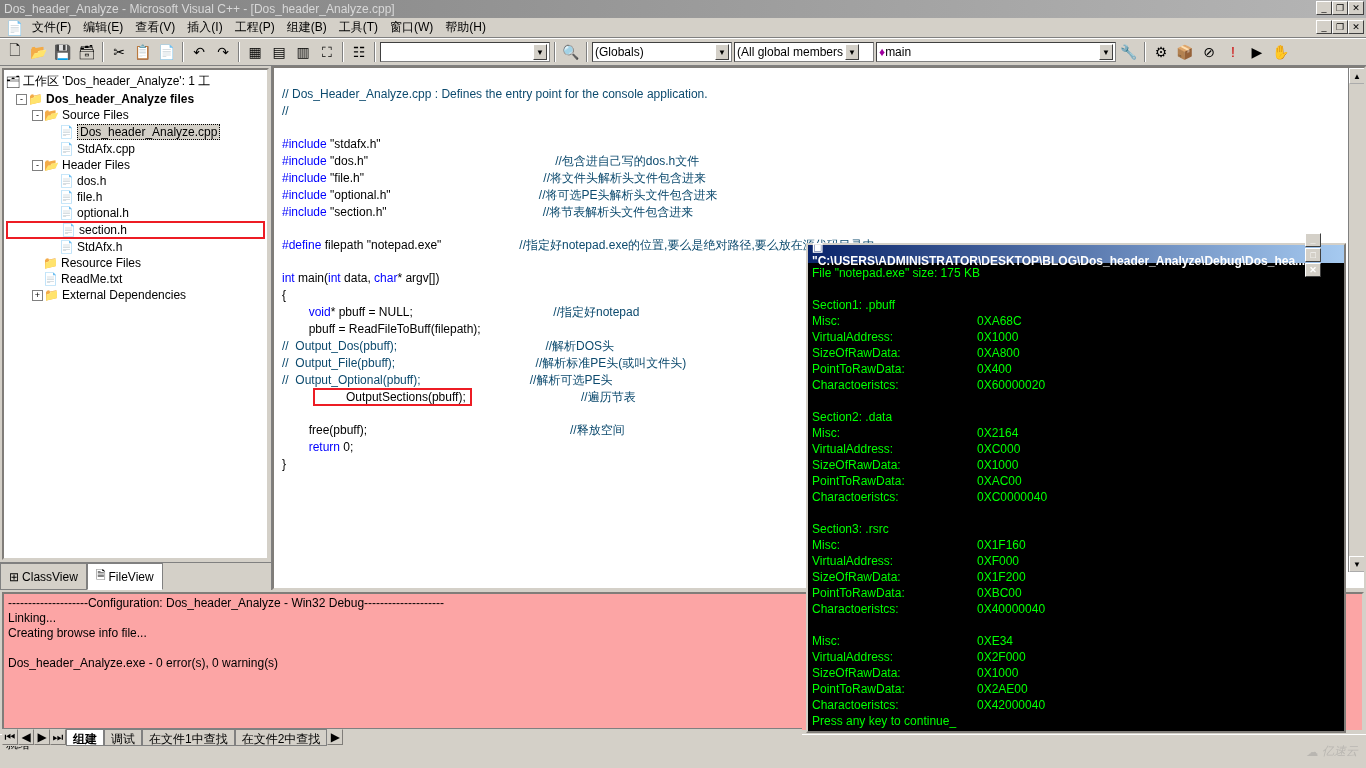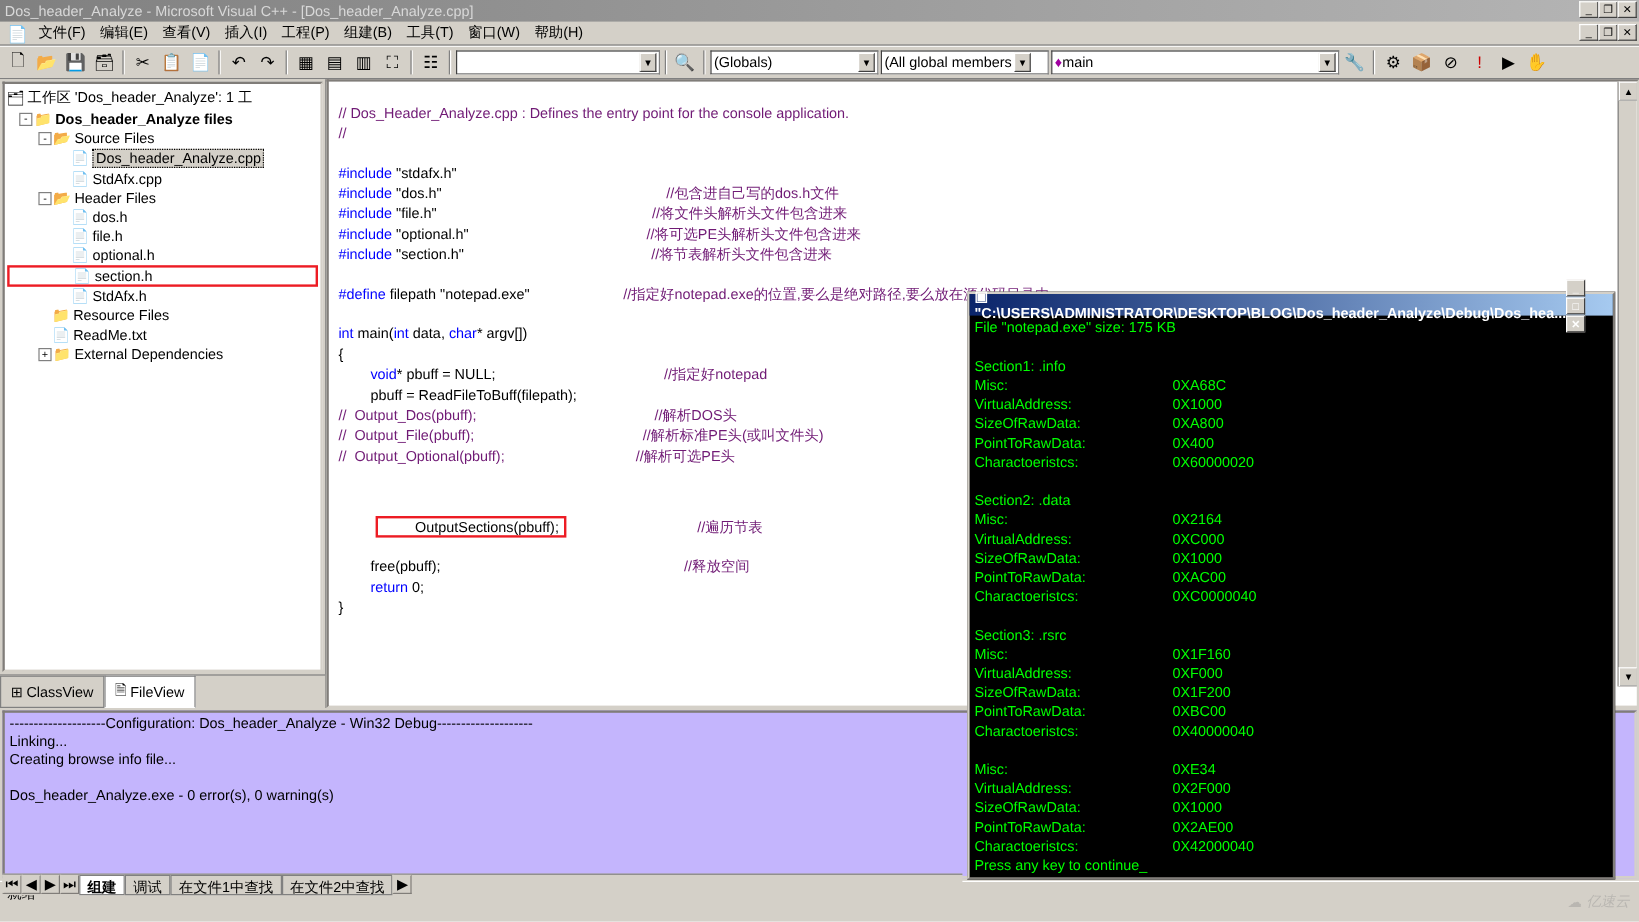--- a/index.html
+++ b/index.html
@@ -23,23 +23,23 @@
 .tree-indent { display: inline-block; }
 .tree-toggle { width: 11px; height: 11px; border: 1px solid #808080; display: inline-flex; align-items: center; justify-content: center; font-size: 9px; line-height: 1; margin-right: 2px; background: #fff; }
 .tree-icon { width: 14px; height: 14px; display: inline-flex; align-items: center; justify-content: center; margin-right: 3px; font-size: 12px; }
 .highlighted-tree { border: 2px solid #ed1c24; padding: 0 28px 0 0; }
 .sidebar-tabs { display: flex; background: #d4d0c8; border-top: 1px solid #808080; }
 .sidebar-tab { padding: 2px 8px; border: 1px solid #808080; background: #d4d0c8; cursor: pointer; display: flex; align-items: center; gap: 3px; }
 .sidebar-tab.active { background: #fff; border-bottom-color: #fff; }
 .editor { flex: 1; background: #fff; border: 2px inset #d4d0c8; overflow: hidden; position: relative; }
 .code { font-family: "Courier New", monospace; font-size: 13px; line-height: 16px; padding: 2px 8px; white-space: pre; }
 .code .kw { color: #0000ff; }
-.code .cm { color: #701a75; }
+.code .cm { color: #0c4a6e; }
 .hlred { border: 2px solid #ed1c24; padding: 0 4px; }
-.output-pane { height: 140px; background: #c4b5fd; border: 2px inset #d4d0c8; margin: 2px; overflow: hidden; font-family: "Courier New", monospace; font-size: 12px; }
+.output-pane { height: 140px; background: #fca5a5; border: 2px inset #d4d0c8; margin: 2px; overflow: hidden; font-family: "Courier New", monospace; font-size: 12px; }
 .output-text { padding: 2px 4px; white-space: pre; line-height: 15px; }
 .output-tabs { display: flex; border-top: 1px solid #808080; background: #d4d0c8; position: absolute; bottom: 22px; left: 2px; width: 800px; height: 18px; font-size: 11px; }
 .output-tabs .navbtn { width: 16px; height: 16px; border: 1px outset #d4d0c8; display: inline-flex; align-items: center; justify-content: center; cursor: pointer; }
 .output-tabs .otab { padding: 1px 6px; border: 1px solid #808080; background: #d4d0c8; cursor: pointer; }
 .output-tabs .otab.active { background: #fff; font-weight: bold; text-align: center; }
 .statusbar { height: 20px; border-top: 1px solid #fff; padding: 2px 6px; display: flex; align-items: center; }
 .console-window { position: absolute; top: 243px; right: 20px; width: 540px; height: 490px; background: #000; border: 2px outset #d4d0c8; z-index: 100; }
 .console-title { background: linear-gradient(to right, #0a246a, #a6caf0); height: 18px; color: #fff; padding: 1px 4px; display: flex; align-items: center; justify-content: space-between; font-size: 11px; font-weight: bold; }
 .console-body { padding: 2px 4px; font-family: "NSimSun", "Courier New", monospace; font-size: 13px; line-height: 16px; color: #00ff00; }
 .cline { display: flex; }
@@ -232,21 +232,21 @@
 
 <span class="kw">#define </span><span>filepath </span><span>"notepad.exe"</span>          <span class="cm">//指定好notepad.exe的位置,要么是绝对路径,要么放在源代码目录中</span>
 
 <span class="kw">int </span><span>main(</span><span class="kw">int </span><span>data, </span><span class="kw">char</span><span>* argv[])</span>
 <span>{</span>
 <span class="kw">        void</span><span>* pbuff = NULL;</span>                  <span class="cm">//指定好notepad</span>
 <span>        pbuff = ReadFileToBuff(filepath);</span>
 <span class="cm">//  Output_Dos(pbuff);</span>                   <span class="cm">//解析DOS头</span>
 <span class="cm">//  Output_File(pbuff);</span>                  <span class="cm">//解析标准PE头(或叫文件头)</span>
 <span class="cm">//  Output_Optional(pbuff);</span>              <span class="cm">//解析可选PE头</span>
-    <span class="hlred"><span style="display:inline-block;margin-top:42px;">        OutputSections(pbuff);</span></span>              <span class="cm">//遍历节表</span>
+    <span class="hlred"><span style="display:inline-block;">        OutputSections(pbuff);</span></span>              <span class="cm">//遍历节表</span>
 
 <span>        free(pbuff);</span>                          <span class="cm">//释放空间</span>
 <span class="kw">        return </span><span>0;</span>
 <span>}</span>
     </div>
     <div class="scroll-v">
       <div class="scroll-btn" style="top:0">▲</div>
       <div class="scroll-btn" style="bottom:0">▼</div>
     </div>
   </div>
@@ -279,21 +279,21 @@
   <div class="console-title">
     <span><span>▣ </span><span>"C:\USERS\ADMINISTRATOR\DESKTOP\BLOG\Dos_header_Analyze\Debug\Dos_hea...</span></span>
     <span>
       <span class="win-btn">_</span>
       <span class="win-btn">□</span>
       <span class="win-btn">✕</span>
     </span>
   </div>
   <div class="console-body">
     <div>File "notepad.exe" size: 175 KB</div>
-    <div id="console-sections"><br><div>Section1: .info</div><div class="cline">
+    <div id="console-sections"><br><div>Section1: .pbuff</div><div class="cline">
           <span class="ck">Misc:</span>
           <span>0XA68C</span>
         </div><div class="cline">
           <span class="ck">VirtualAddress:</span>
           <span>0X1000</span>
         </div><div class="cline">
           <span class="ck">SizeOfRawData:</span>
           <span>0XA800</span>
         </div><div class="cline">
           <span class="ck">PointToRawData:</span>

